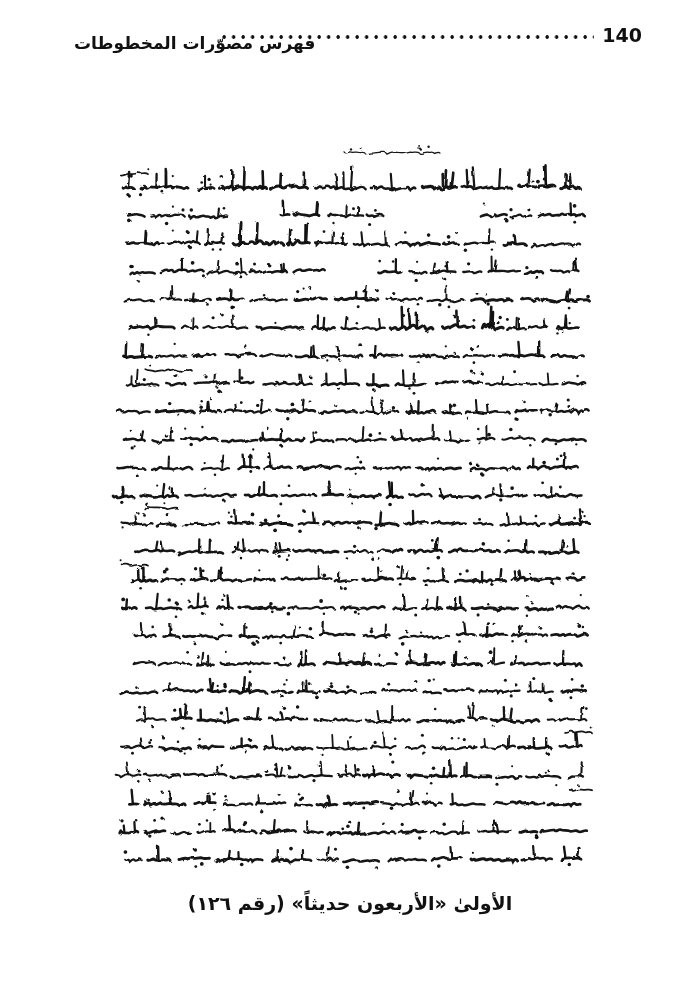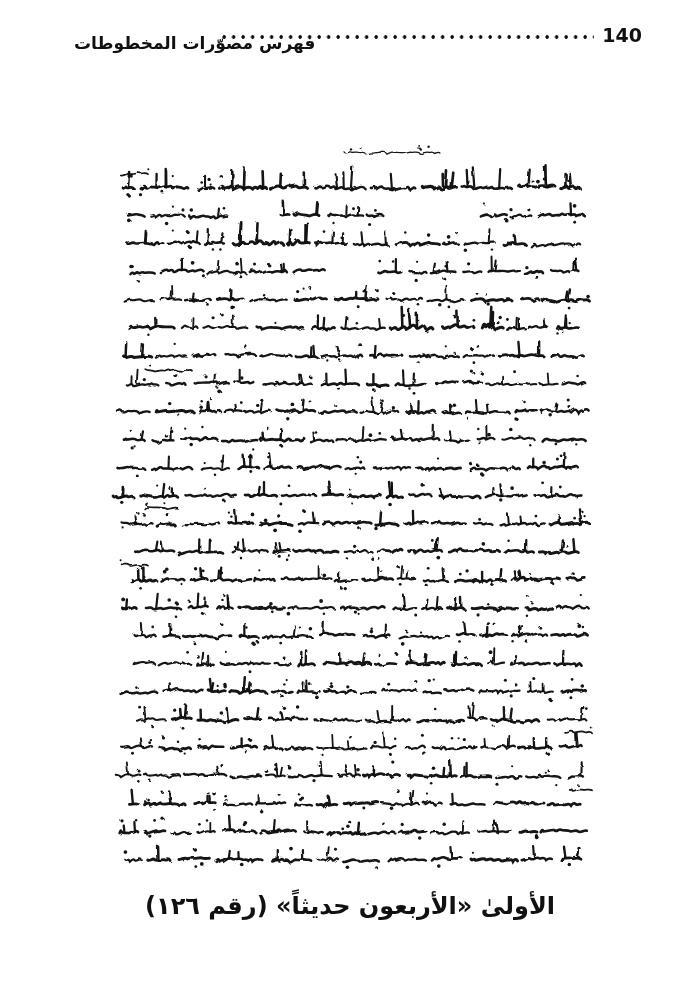--- a/index.html
+++ b/index.html
@@ -36,21 +36,21 @@
   
   .ms-wrap {
     position: absolute; left: 110px; top: 140px;
     width: 488px; height: 736px;
   }
   .ms-wrap svg { display: block; width: 488px; height: 736px; }
   
   .caption {
     position: absolute; top: 892px; left: 0; right: 0;
     text-align: center;
-    font-size: 24px; font-weight: bold;
+    font-size: 19px; font-weight: bold;
     direction: rtl;
     margin: 0;
   }
 </style>
 </head>
 <body>
 
 <div class="page">
 
   <header class="running-header">

